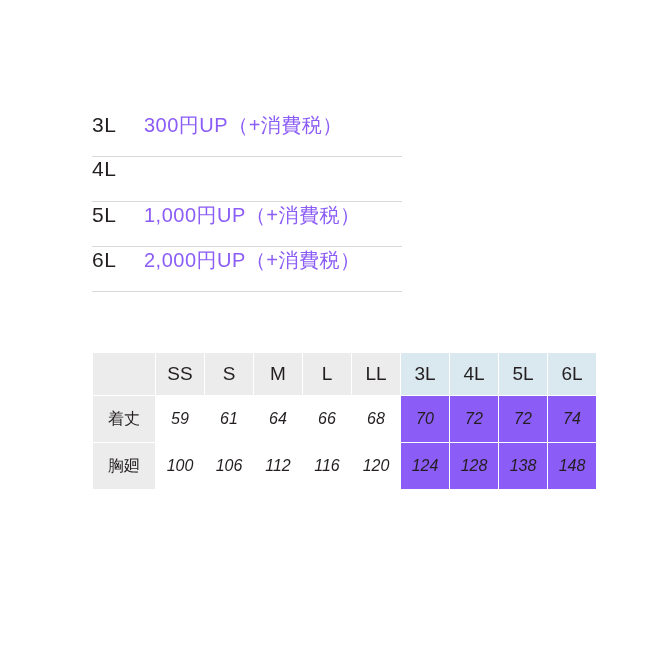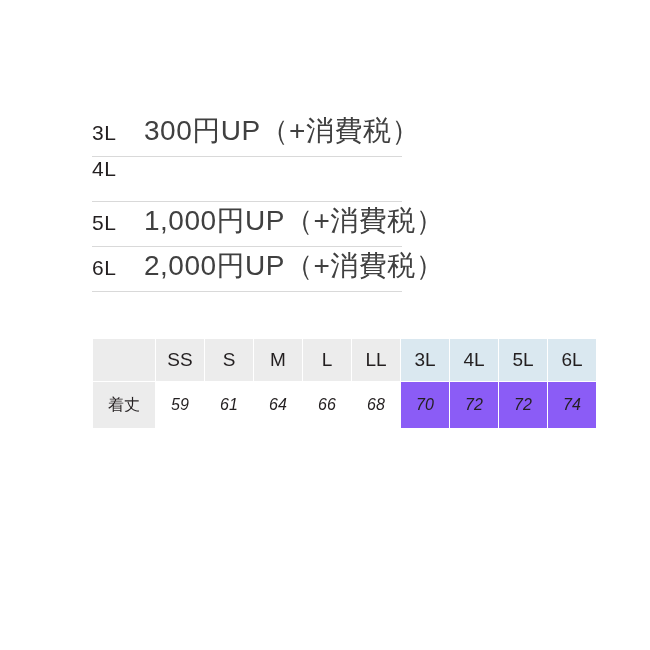--- a/index.html
+++ b/index.html
@@ -38,31 +38,31 @@
     border-top: none;
   }
   .price-size {
     width: 52px;
     font-size: 21px;
     letter-spacing: 0.5px;
     color: #231f20;
     flex: 0 0 auto;
   }
   .price-amount {
-    font-size: 28px;
+    font-size: 20px;
     letter-spacing: 0.5px;
     white-space: nowrap;
-    color: #404040;
+    color: #8b5cf6;
   }
 
   
   .size-table-wrap {
     position: absolute;
     left: 92px;
-    top: 338px;
+    top: 352px;
   }
   table.size-table {
     border-collapse: collapse;
     font-size: 20px;
     color: #231f20;
   }
   table.size-table td, table.size-table th {
     border: 1px solid #ffffff;
     text-align: center;
     vertical-align: middle;
@@ -152,17 +152,29 @@
           <td class="val">59</td>
           <td class="val">61</td>
           <td class="val">64</td>
           <td class="val">66</td>
           <td class="val">68</td>
           <td class="val big">70</td>
           <td class="val big">72</td>
           <td class="val big">72</td>
           <td class="val big">74</td>
         </tr>
+        <tr>
+          <td class="row-label">胸廻</td>
+          <td class="val">100</td>
+          <td class="val">106</td>
+          <td class="val">112</td>
+          <td class="val">116</td>
+          <td class="val">120</td>
+          <td class="val big">124</td>
+          <td class="val big">128</td>
+          <td class="val big">138</td>
+          <td class="val big">148</td>
+        </tr>
       </tbody>
     </table>
   </div>
 
 </div>
 
 </body></html>

